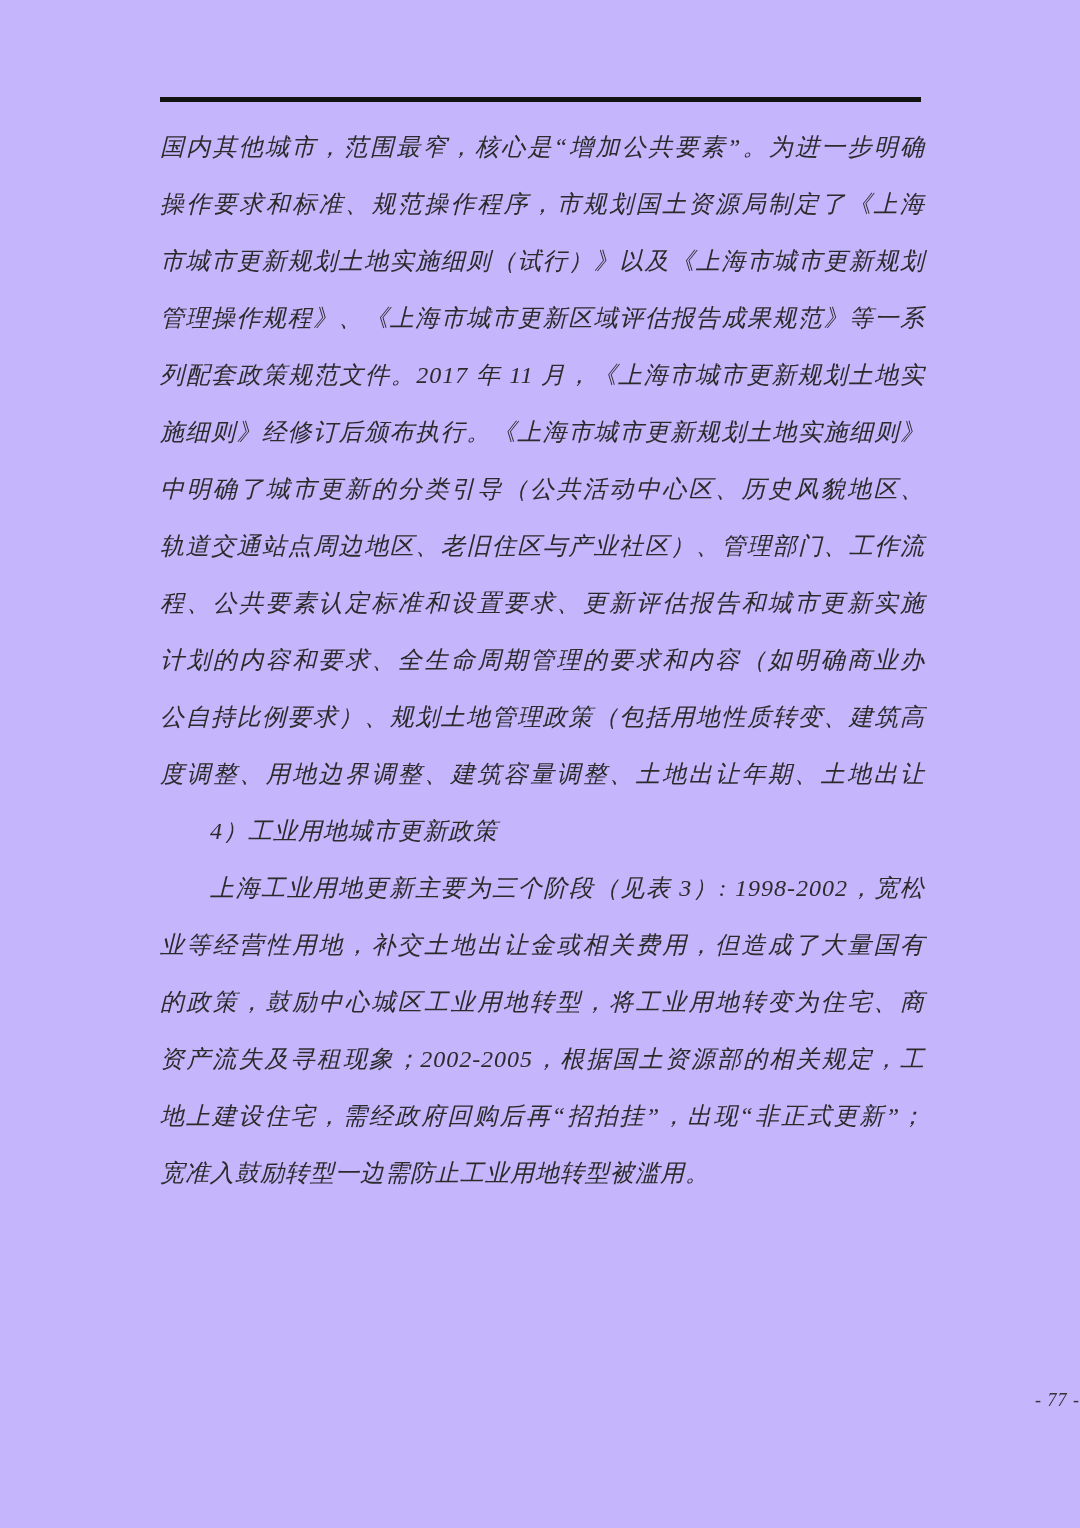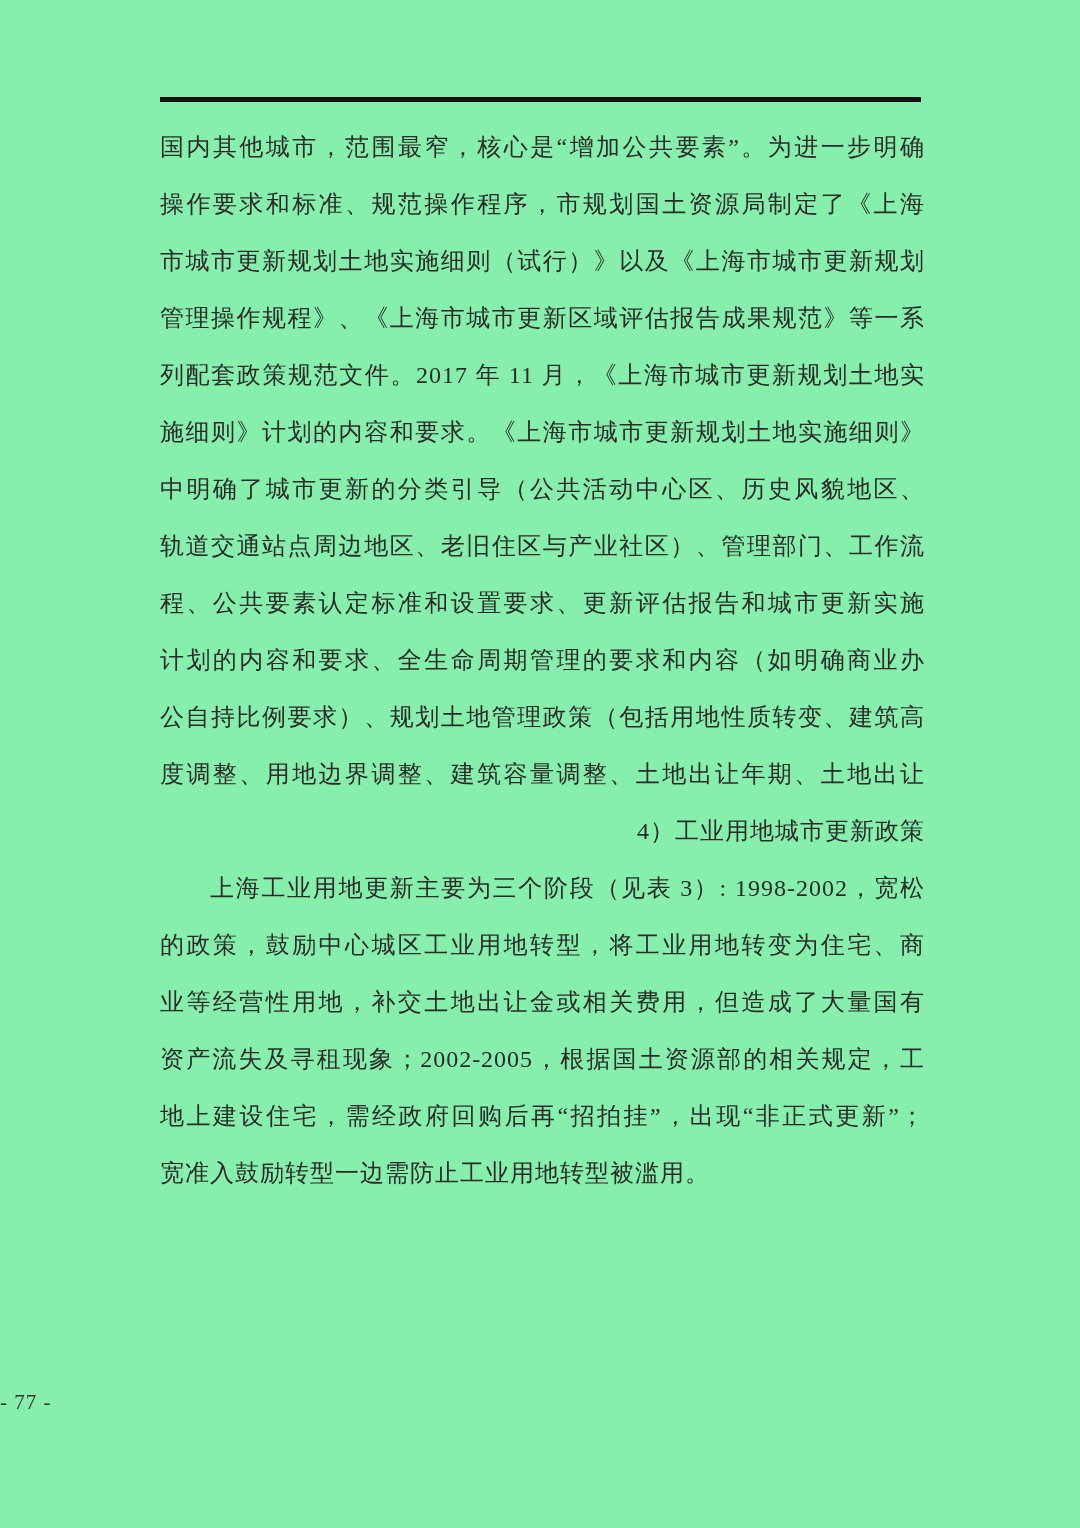--- a/index.html
+++ b/index.html
@@ -4,23 +4,24 @@
 <style>
   html, body {
     margin: 0;
     padding: 0;
     background: #ffffff;
   }
   .page {
     position: relative;
     width: 1080px;
     height: 1528px;
-    background: #86efac;
+    background: #c4b5fd;
     overflow: hidden;
     font-family: "Liberation Serif", "DejaVu Serif", serif;
+    font-style: italic;
   }
   .header-rule {
     position: absolute;
     left: 160px;
     top: 97px;
     width: 761px;
     height: 5px;
     background: #121212;
   }
   .text-block {
@@ -37,57 +38,56 @@
     line-height: 57px;
     white-space: normal;
     text-align: left;
   }
   .jl {
     text-align: justify;
     text-align-last: justify;
   }
   .indent {
     padding-left: 50px;
-    text-align: right;
   }
   .page-number {
     position: absolute;
     left: 0;
     right: 0;
     top: 1390px;
-    text-align: left;
-    font-size: 21px;
+    text-align: right;
+    font-size: 18px;
     color: #333333;
     letter-spacing: 1px;
   }
 </style>
 </head>
 <body>
 
 <div class="page">
 
   <div class="header-rule"></div>
 
   <div class="text-block">
     <div class="line jl">国内其他城市，范围最窄，核心是“增加公共要素”。为进一步明确</div>
     <div class="line jl">操作要求和标准、规范操作程序，市规划国土资源局制定了《上海</div>
     <div class="line jl">市城市更新规划土地实施细则（试行）》以及《上海市城市更新规划</div>
     <div class="line jl">管理操作规程》、《上海市城市更新区域评估报告成果规范》等一系</div>
     <div class="line jl">列配套政策规范文件。2017 年 11 月，《上海市城市更新规划土地实</div>
-    <div class="line jl">施细则》计划的内容和要求。《上海市城市更新规划土地实施细则》</div>
+    <div class="line jl">施细则》经修订后颁布执行。《上海市城市更新规划土地实施细则》</div>
     <div class="line jl">中明确了城市更新的分类引导（公共活动中心区、历史风貌地区、</div>
     <div class="line jl">轨道交通站点周边地区、老旧住区与产业社区）、管理部门、工作流</div>
     <div class="line jl">程、公共要素认定标准和设置要求、更新评估报告和城市更新实施</div>
     <div class="line jl">计划的内容和要求、全生命周期管理的要求和内容（如明确商业办</div>
     <div class="line jl">公自持比例要求）、规划土地管理政策（包括用地性质转变、建筑高</div>
     <div class="line jl">度调整、用地边界调整、建筑容量调整、土地出让年期、土地出让</div>
     <div class="line indent">4）工业用地城市更新政策</div>
     <div class="line jl indent">上海工业用地更新主要为三个阶段（见表 3）: 1998-2002，宽松</div>
+    <div class="line jl">业等经营性用地，补交土地出让金或相关费用，但造成了大量国有</div>
     <div class="line jl">的政策，鼓励中心城区工业用地转型，将工业用地转变为住宅、商</div>
-    <div class="line jl">业等经营性用地，补交土地出让金或相关费用，但造成了大量国有</div>
     <div class="line jl">资产流失及寻租现象；2002-2005，根据国土资源部的相关规定，工</div>
     <div class="line jl">地上建设住宅，需经政府回购后再“招拍挂”，出现“非正式更新”；</div>
     <div class="line">宽准入鼓励转型一边需防止工业用地转型被滥用。</div>
   </div>
 
   <div class="page-number">- 77 -</div>
 
 </div>
 
 </body></html>

